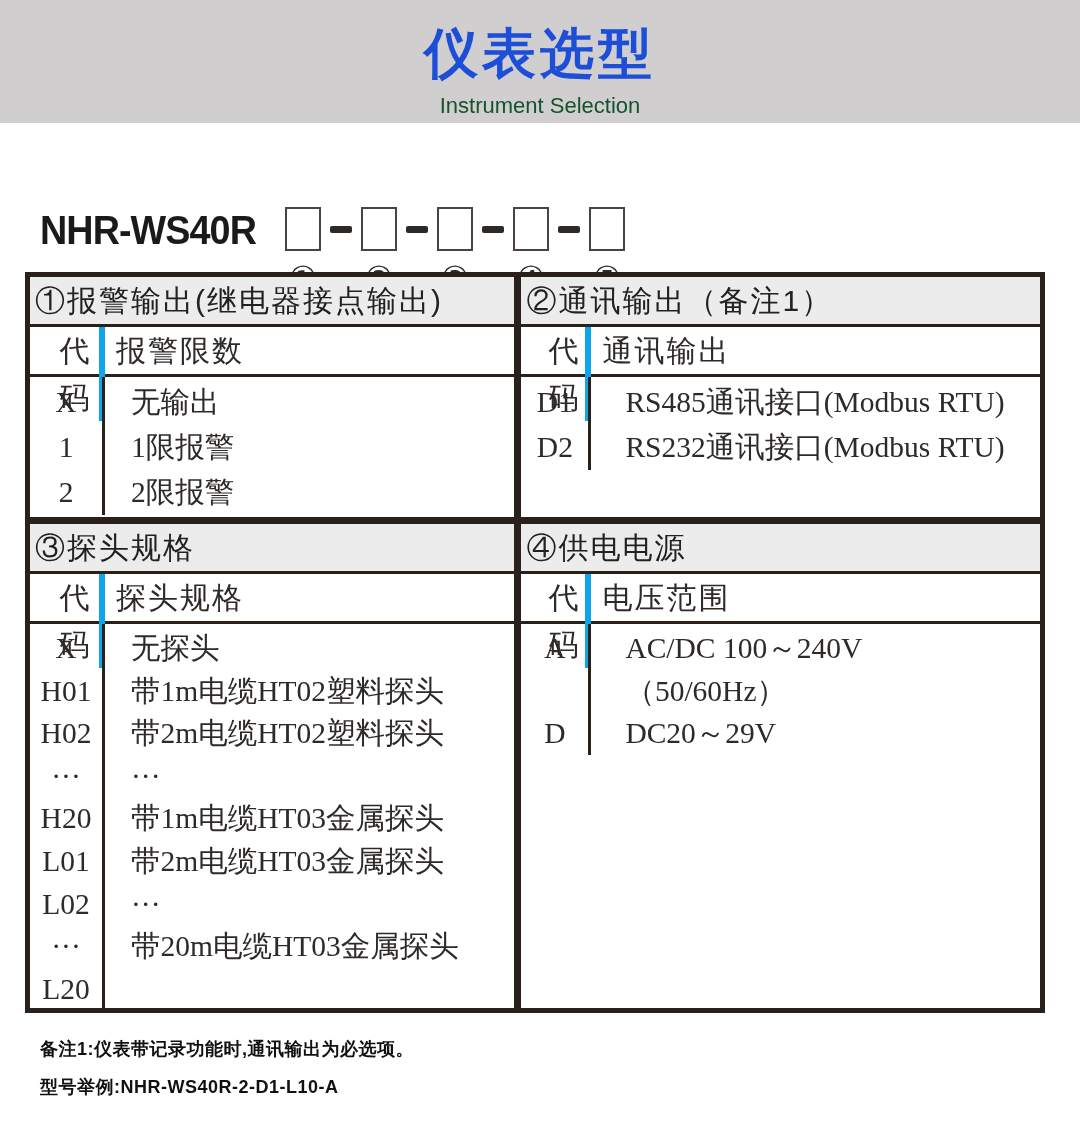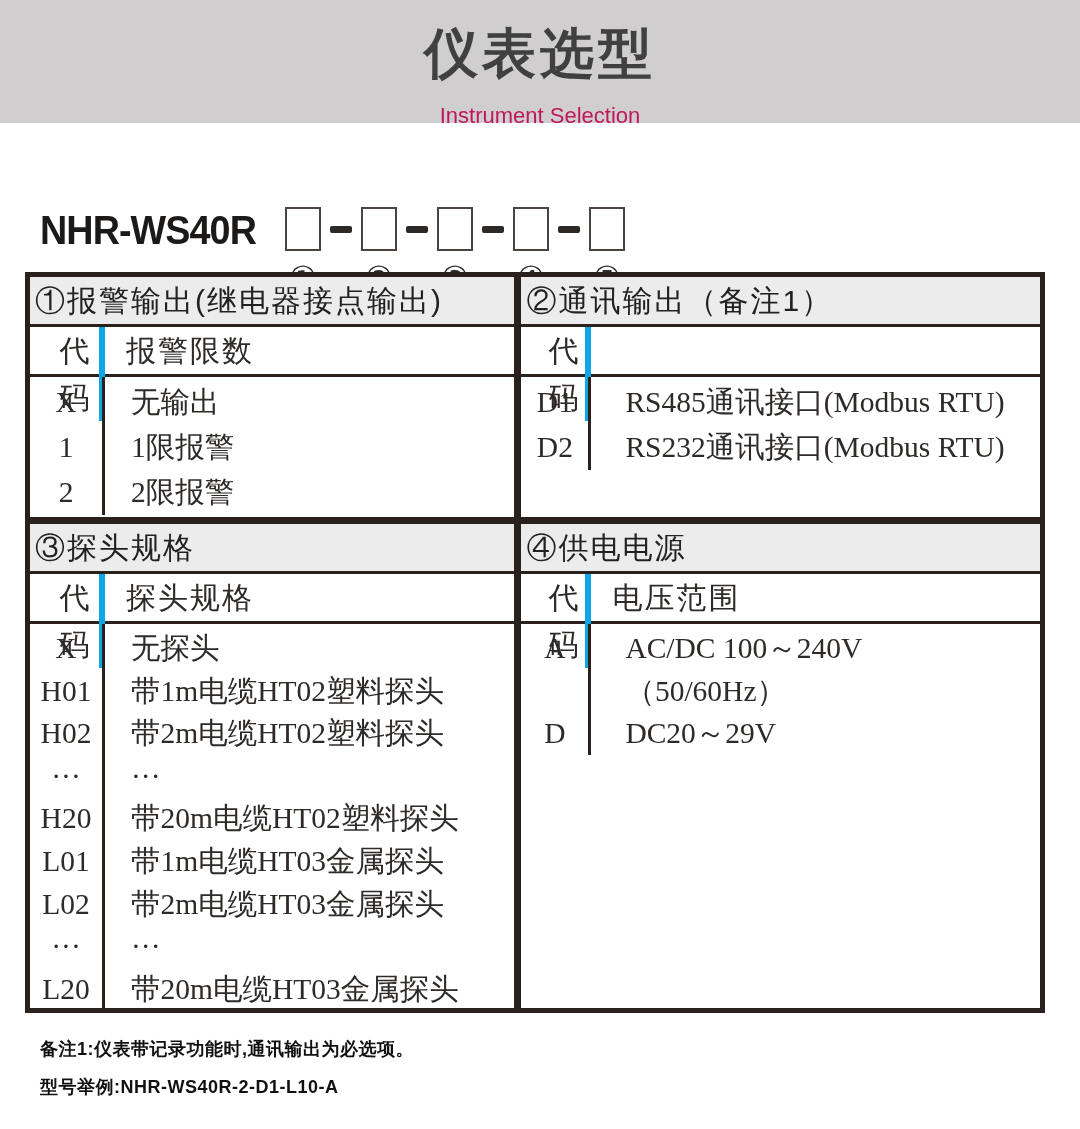--- a/index.html
+++ b/index.html
@@ -1,21 +1,21 @@
 <!DOCTYPE html>
 <html><head>
 <meta charset="utf-8">
 <style>
   html,body{margin:0;padding:0;background:#ffffff;}
   body{width:1080px;height:1129px;position:relative;font-family:"Liberation Sans",sans-serif;color:#1c1a19;}
 
   
   .banner{position:absolute;left:0;top:0;width:1080px;height:123px;background:#d0cecf;text-align:center;}
-  .banner-title{padding-top:18px;font-size:54px;font-weight:700;letter-spacing:4px;color:#404040;}
-  .banner-subtitle{margin-top:12px;font-size:22px;color:#be185d;}
+  .banner-title{padding-top:18px;font-size:54px;font-weight:700;letter-spacing:4px;color:#1d4ed8;}
+  .banner-subtitle{margin-top:2px;font-size:22px;color:#14532d;}
 
   
   .model-row{position:absolute;left:40px;top:183px;display:flex;align-items:flex-start;margin-top:24px;}
   .model-prefix{font-size:41px;font-weight:700;letter-spacing:-1px;line-height:46px;margin-right:10px;transform:scaleX(.92);transform-origin:left center;}
   .slot{display:flex;flex-direction:column;align-items:center;width:36px;}
   .slot-box{width:32px;height:40px;border:2px solid #4a4340;background:#fff;}
   .slot-num{margin-top:10px;font-size:32px;line-height:34px;color:#2b2b2b;font-family:"DejaVu Sans",sans-serif;font-weight:400;}
   .dash{width:40px;height:44px;display:flex;align-items:center;justify-content:center;}
   .dash-bar{width:22px;height:7px;background:#2d2926;border-radius:2px;}
 
@@ -25,21 +25,21 @@
   .half.left{border-right:7px solid #2a211d;}
   .hdiv{height:7px;background:#2a211d;}
   .sec{overflow:hidden;}
   .sec-a{height:240px;}
   .sec-b{height:484px;}
   .sec-title{height:47px;line-height:48px;background:#ececec;border-bottom:3px solid #2a211d;padding-left:5px;font-size:30px;font-weight:500;letter-spacing:2px;color:#232020;white-space:nowrap;}
   .serif{font-family:"Liberation Serif","DejaVu Serif",serif;}
   .sub{display:grid;grid-template-columns:75px 1fr;border-bottom:3px solid #2a211d;height:47px;font-size:30px;color:#2e2a28;}
   .half.right .sub{grid-template-columns:70px 1fr;}
   .sub .code-h{border-right:6px solid #0ea5e9;text-align:center;line-height:47px;margin-left:20px;}
-  .sub .desc-h{padding-left:21px;line-height:47px;letter-spacing:2px;white-space:nowrap;}
+  .sub .desc-h{padding-left:11px;line-height:47px;letter-spacing:2px;white-space:nowrap;}
   .tbody{display:grid;grid-template-columns:75px 1fr;flex:1;}
   .half.right .tbody{grid-template-columns:70px 1fr;gap:8px;}
   .codes{border-right:3px solid #2a211d;padding-top:3px;}
   .descs{padding-top:3px;}
   .cell{font-size:29.5px;color:#2e2a28;white-space:nowrap;}
   .codes .cell{text-align:center;}
   .descs .cell{padding-left:26px;}
   .sec-a .cell{height:45px;line-height:45px;}
   .sec-b .cell{height:42.6px;line-height:42.6px;}
   .sec-b .cell.h2{height:85.2px;}
@@ -133,34 +133,34 @@
             <div class="cell">L01</div>
             <div class="cell">L02</div>
             <div class="cell">···</div>
             <div class="cell">L20</div>
           </div>
           <div class="descs">
             <div class="cell">无探头</div>
             <div class="cell">带1m电缆HT02塑料探头</div>
             <div class="cell">带2m电缆HT02塑料探头</div>
             <div class="cell">···</div>
-            <div class="cell">带20m电缆HT02塑料探头</div>
             <div class="cell">带1m电缆HT03金属探头</div>
             <div class="cell">带2m电缆HT03金属探头</div>
             <div class="cell">···</div>
             <div class="cell">带20m电缆HT03金属探头</div>
           </div>
         </div>
     </div>
   </div>
   <div class="half right">
     <div class="sec sec-a">
       <div class="sec-title">②通讯输出（备注1）</div>
       <div class="sub serif">
         <div class="code-h">代码</div>
+        <div class="desc-h">通讯输出</div>
       </div>
       <div class="tbody serif">
           <div class="codes">
             <div class="cell">D1</div>
             <div class="cell">D2</div>
           </div>
           <div class="descs">
             <div class="cell">RS485通讯接口(Modbus RTU)</div>
             <div class="cell">RS232通讯接口(Modbus RTU)</div>
           </div>

